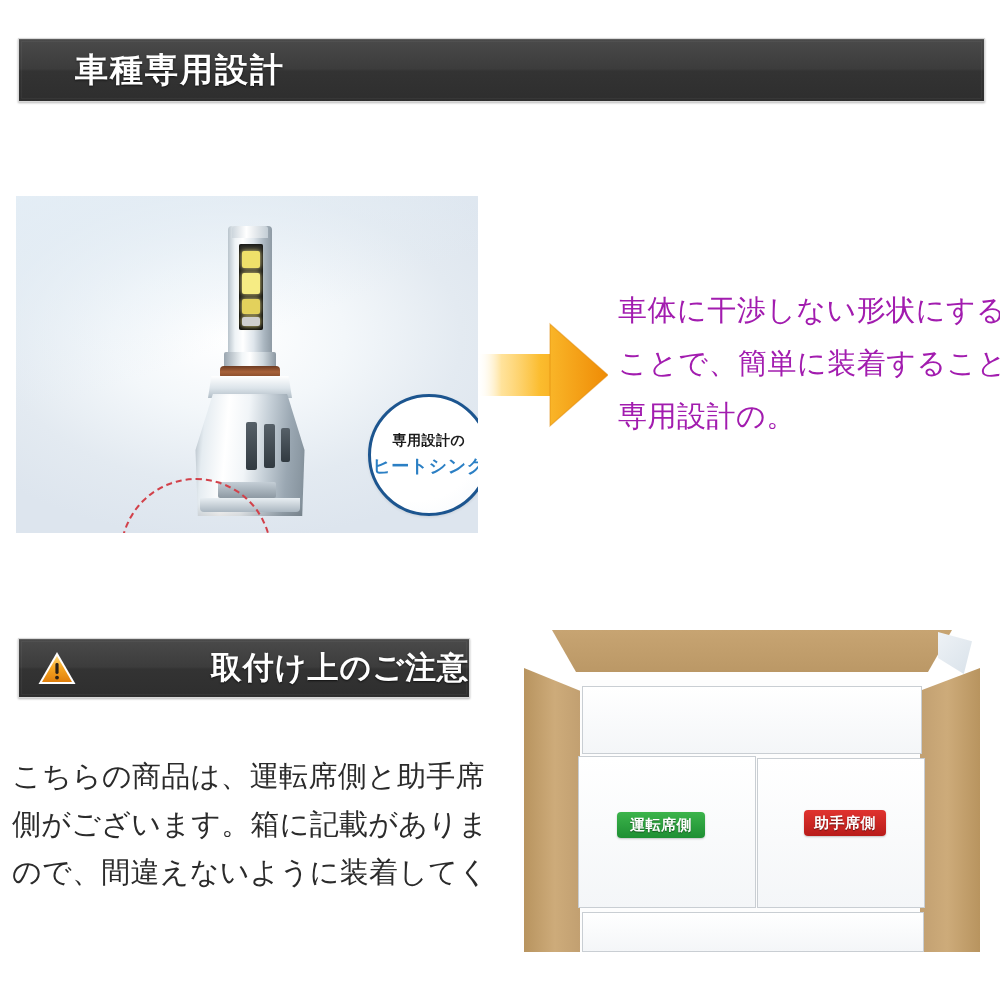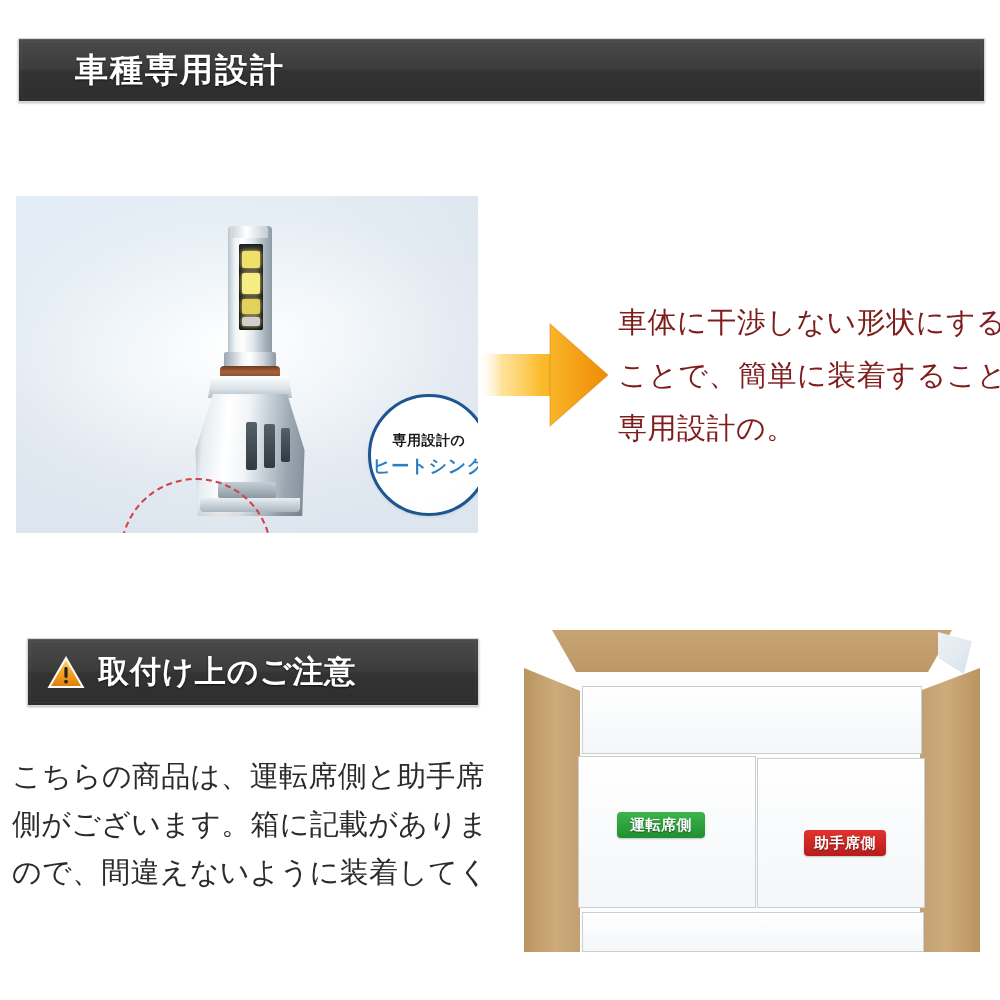--- a/index.html
+++ b/index.html
@@ -25,21 +25,21 @@
   }
   .hdr-title {
     color: #ffffff;
     font-size: 33px;
     font-weight: 700;
     letter-spacing: 2px;
     text-shadow: 0 1px 2px rgba(0,0,0,0.65);
     white-space: nowrap;
   }
   #hdr1 { left: 18px; top: 38px; width: 967px; height: 64px; padding-left: 56px; }
-  #hdr2 { left: 27px; top: 638px; width: 452px; height: 68px; padding-left: 18px; }
+  #hdr2 { left: 18px; top: 638px; width: 452px; height: 60px; padding-left: 18px; justify-content: space-between; }
   #hdr2 .hdr-title { font-size: 31px; letter-spacing: 1px; }
 
   .warn-icon { width: 40px; height: 36px; margin-right: 12px; flex: 0 0 auto; display:block; }
 
   
   .bulb-photo {
     position: absolute; left: 16px; top: 196px; width: 462px; height: 337px;
     background:
       radial-gradient(ellipse 70% 60% at 46% 42%, #ffffff 0%, #f3f7fa 36%, #e3eaf1 72%, #dde5ee 100%);
     overflow: hidden;
@@ -135,22 +135,22 @@
     box-shadow: 0 1px 3px rgba(0,0,0,0.10);
   }
   .badge-top { font-size: 14px; color:#1a1a1a; font-weight:600; letter-spacing:0.5px; }
   .badge-bot { font-size: 18px; color:#2b7fc4; font-weight:700; letter-spacing:0.5px; margin-top:4px; }
 
   
   .arrow { position:absolute; left:478px; top:322px; width:130px; height:106px; }
 
   
   .para-right {
-    position:absolute; left:618px; top:296px; width:378px;
-    font-size: 29px; line-height: 53px; color:#7f1d1d; letter-spacing:0.5px;
+    position:absolute; left:618px; top:284px; width:378px;
+    font-size: 29px; line-height: 53px; color:#a21caf; letter-spacing:0.5px;
   }
   .para-right div { white-space: nowrap; }
 
   
   .para-left {
     position:absolute; left:12px; top:752px; width:470px;
     font-size: 29px; line-height: 48px; color:#2b2b2b; letter-spacing:0.3px;
   }
   .para-left div { white-space: nowrap; }
 
@@ -192,21 +192,21 @@
 
   .tag {
     position:absolute; display:flex; align-items:center; justify-content:center;
     border-radius:4px; color:#ffffff; font-size:15px; font-weight:700;
     letter-spacing:0.5px; text-shadow: 0 1px 1px rgba(0,0,0,0.45);
     box-shadow: 0 1px 2px rgba(0,0,0,0.22);
     text-align: center;
   }
   .tag-green { left:131px; top:190px; width:88px; height:26px;
                background: linear-gradient(180deg,#3cb44b,#1e8f33); }
-  .tag-red   { left:318px; top:208px; width:82px; height:26px;
+  .tag-red   { left:318px; top:188px; width:82px; height:26px;
                background: linear-gradient(180deg,#e0332f,#b81c1a); }
 </style>
 </head>
 <body>
 
 <div class="page">
 
   <div class="hdr-bar" id="hdr1">
     <span class="hdr-title">車種専用設計</span>
   </div>

